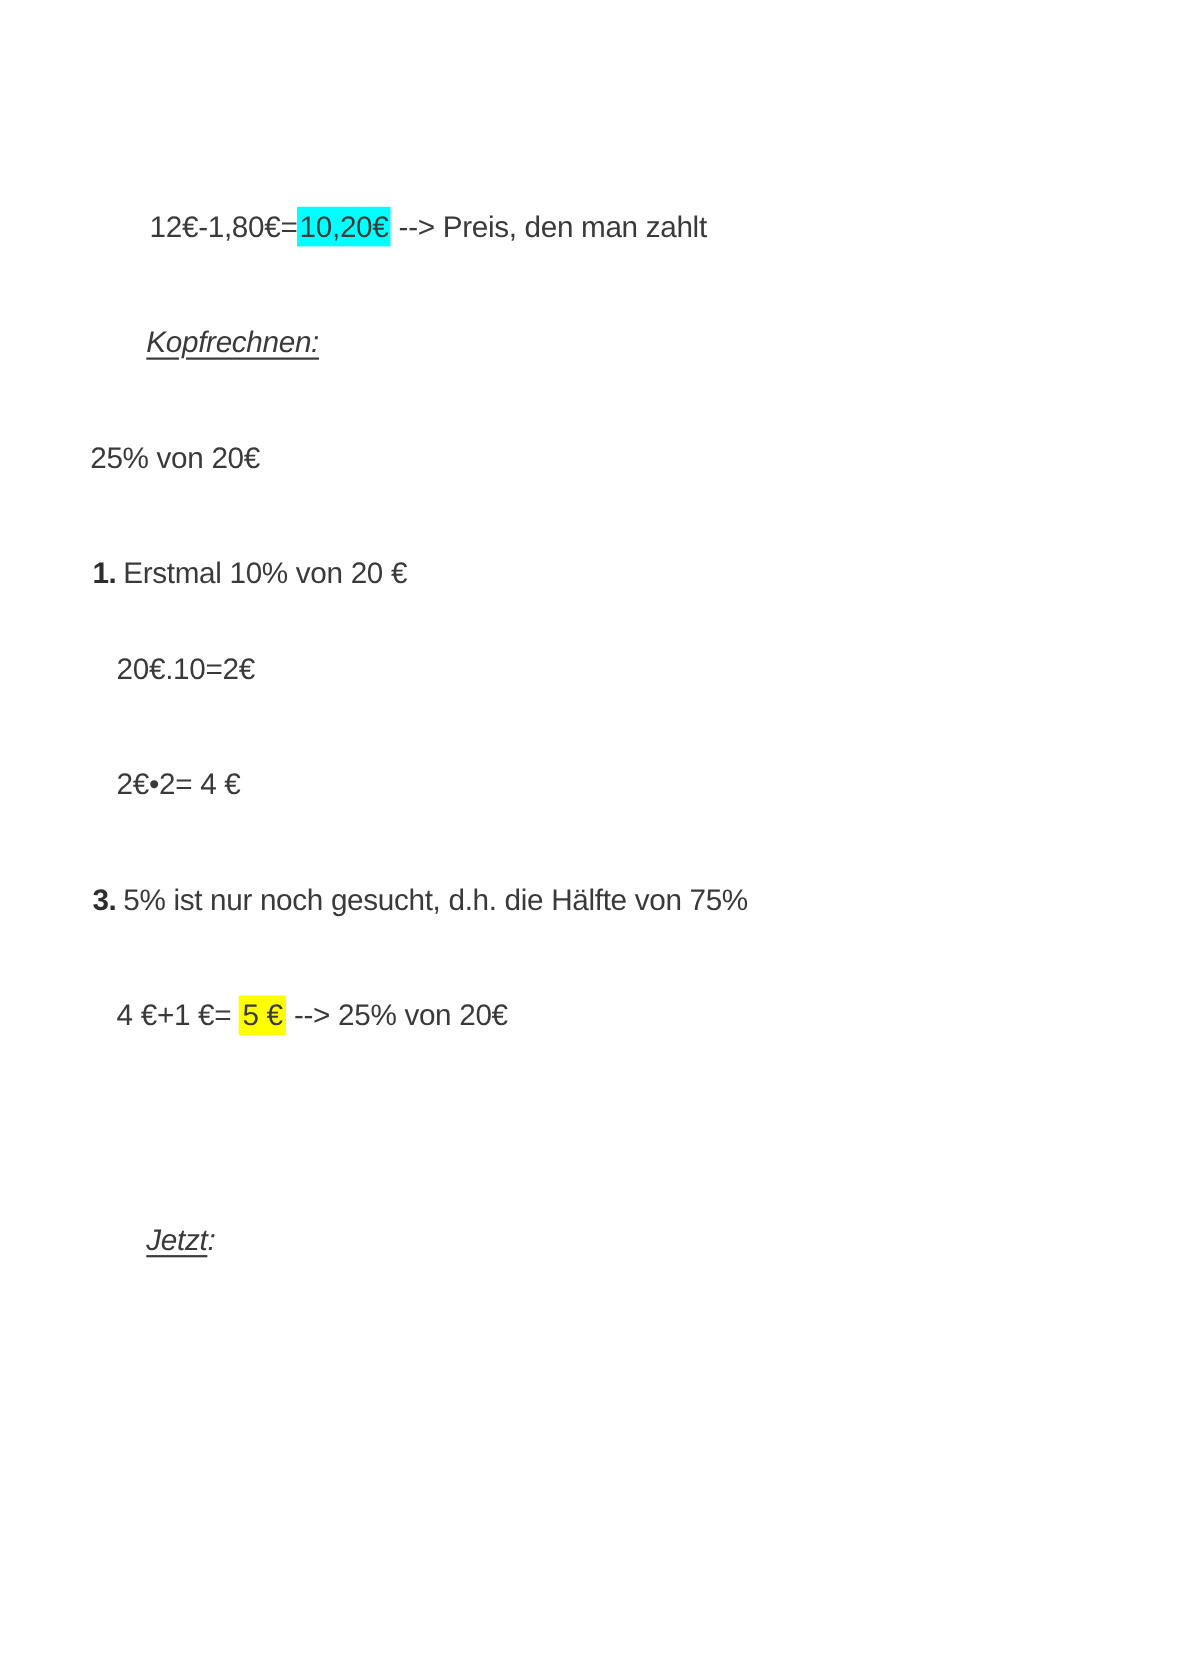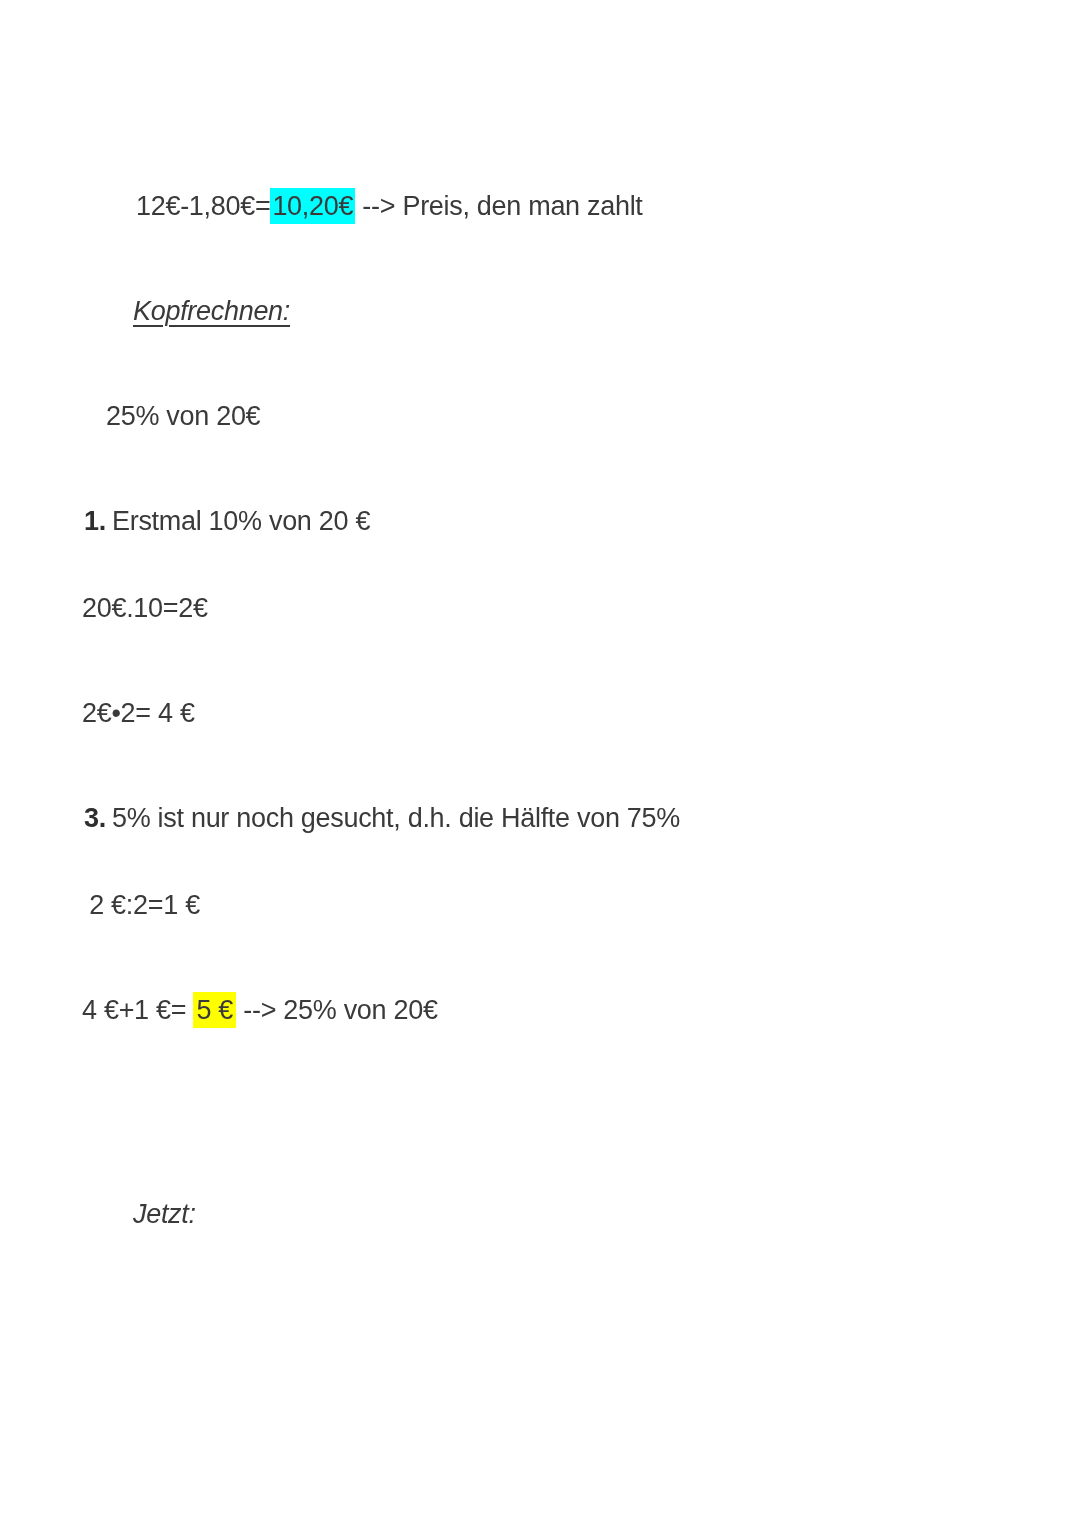--- a/index.html
+++ b/index.html
@@ -19,22 +19,22 @@
   }
   .line {
     margin: 0;
     font-size: 27px;
     line-height: 51px;
     font-weight: 400;
     letter-spacing: -0.3px;
   }
   .intro-line   { margin-left: 136px; }
   .heading-line { margin-left: 133px; font-style: italic; }
-  .task-line    { margin-left: 106px; }
-  .formula-line { margin-left: 82px; }
+  .task-line    { margin-left: 82px; }
+  .formula-line { margin-left: 106px; }
   .step-line    { margin-left: 84px; }
   .step-num {
     display: inline-block;
     min-width: 28px;
     font-weight: 700;
     color: #2e2e2e;
   }
   .u-heading {
     text-decoration: underline;
     text-underline-offset: 5px;
@@ -63,21 +63,20 @@
     <p class="line heading-line"><span class="u-heading">Kopfrechnen:</span></p>
 
     <p class="line task-line">25% von 20€</p>
 
     <p class="line step-line"><span class="step-num">1.</span><span>Erstmal 10% von 20 €</span></p>
     <p class="line formula-line">20€.10=2€</p>
 
     <p class="line formula-line">2€•2= 4 €</p>
 
     <p class="line step-line"><span class="step-num">3.</span><span>5% ist nur noch gesucht, d.h. die Hälfte von 75%</span></p>
-    <p class="line formula-line"> 2 €:2=1 €</p>
 
     <p class="line formula-line"><span>4 €+1 €= </span><mark class="hl-yellow">5 €</mark><span> --&gt; 25% von 20€</span></p>
 
     <p class="line heading-line sources-heading"><span class="u-heading">Jetzt</span><span>:</span></p>
 
     
 
   </div>
 </div>
 

